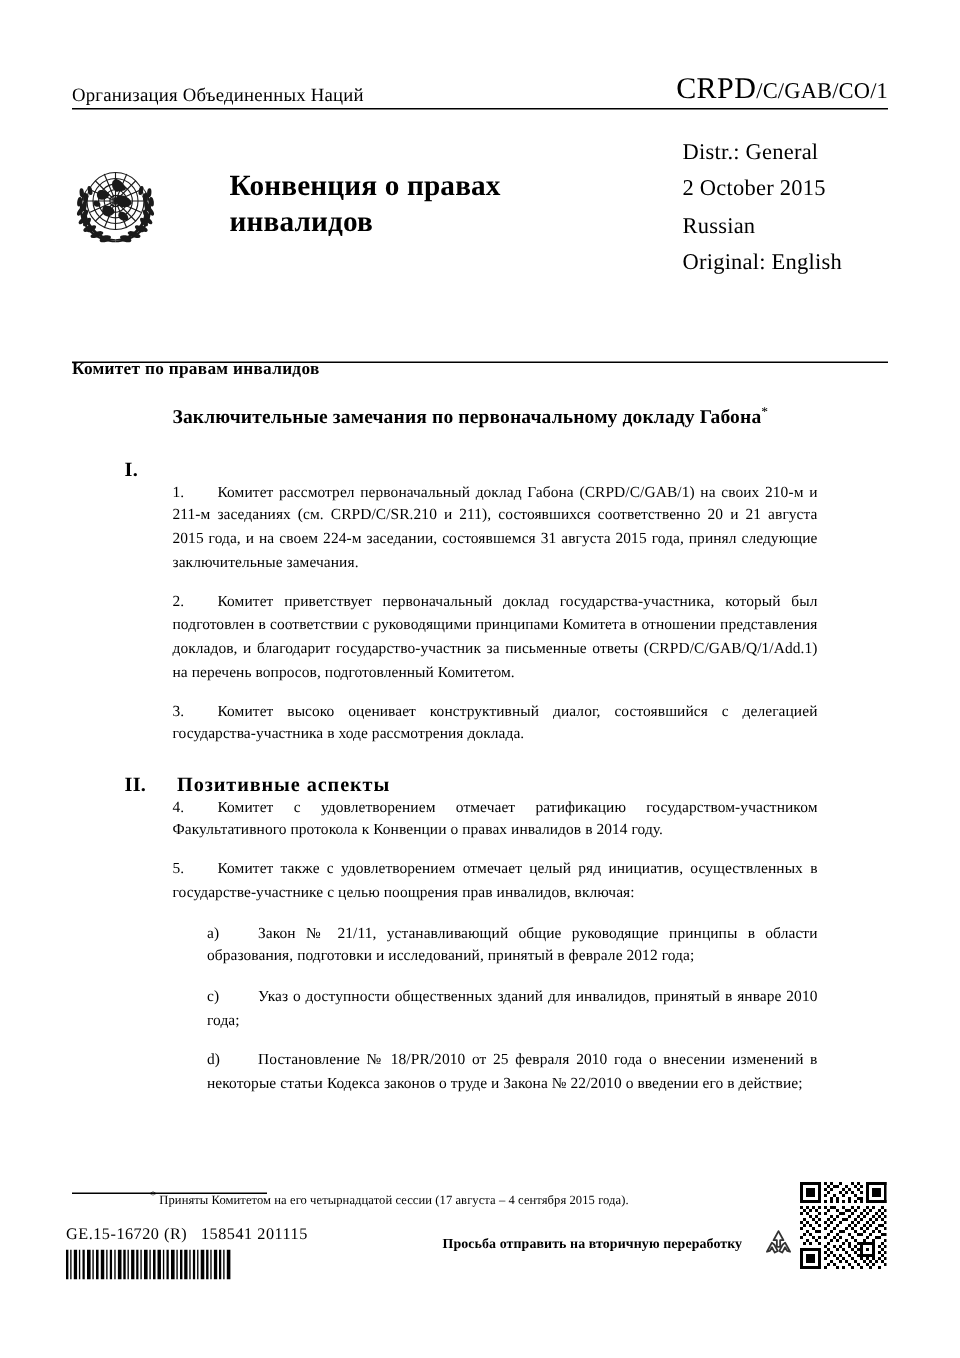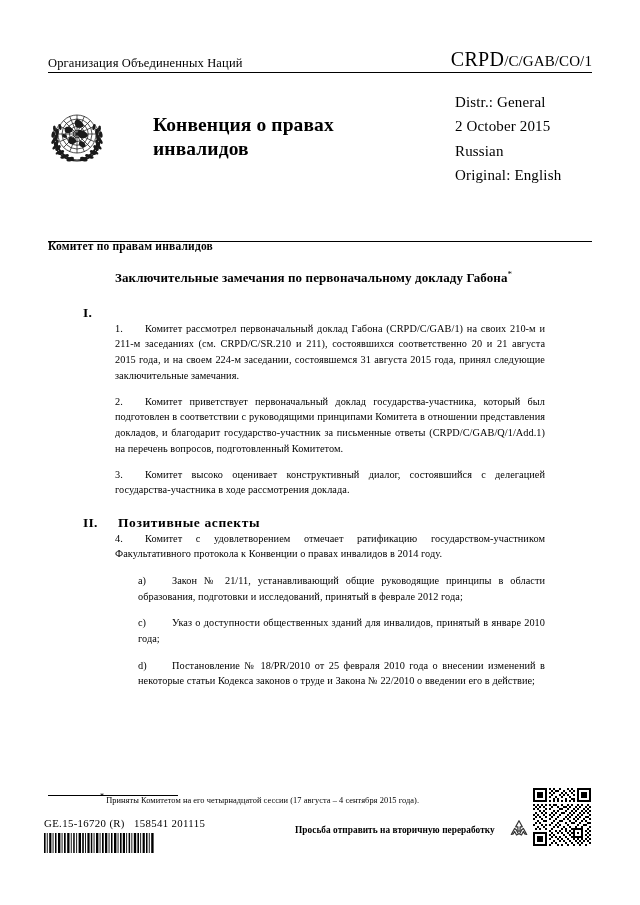--- a/index.html
+++ b/index.html
@@ -343,20 +343,21 @@
 
     <p class="para"><span class="pnum">3.</span><span>Комитет высоко оценивает конструктивный диалог, состоявшийся с делегацией государства-участника в ходе рассмотрения доклада.</span></p>
 
     <div class="sec-head">
       <span class="sec-num">II.</span>
       <span class="sec-label">Позитивные аспекты</span>
     </div>
 
     <p class="para"><span class="pnum">4.</span><span>Комитет с удовлетворением отмечает ратификацию государством-участником Факультативного протокола к Конвенции о правах инвалидов в 2014 году.</span></p>
 
+    <p class="para"><span class="pnum">5.</span><span>Комитет также с удовлетворением отмечает целый ряд инициатив, осуществленных в государстве-участнике с целью поощрения прав инвалидов, включая:</span></p>
 
     <p class="sub"><span class="lnum">a)</span><span>Закон № 21/11, устанавливающий общие руководящие принципы в области образования, подготовки и исследований, принятый в феврале 2012 года;</span></p>
 
 
     <p class="sub"><span class="lnum">c)</span><span>Указ о доступности общественных зданий для инвалидов, принятый в январе 2010 года;</span></p>
 
     <p class="sub"><span class="lnum">d)</span><span>Постановление № 18/PR/2010 от 25 февраля 2010 года о внесении изменений в некоторые статьи Кодекса законов о труде и Закона № 22/2010 о введении его в действие;</span></p>
   </div>
 
   <hr class="fn-rule">

